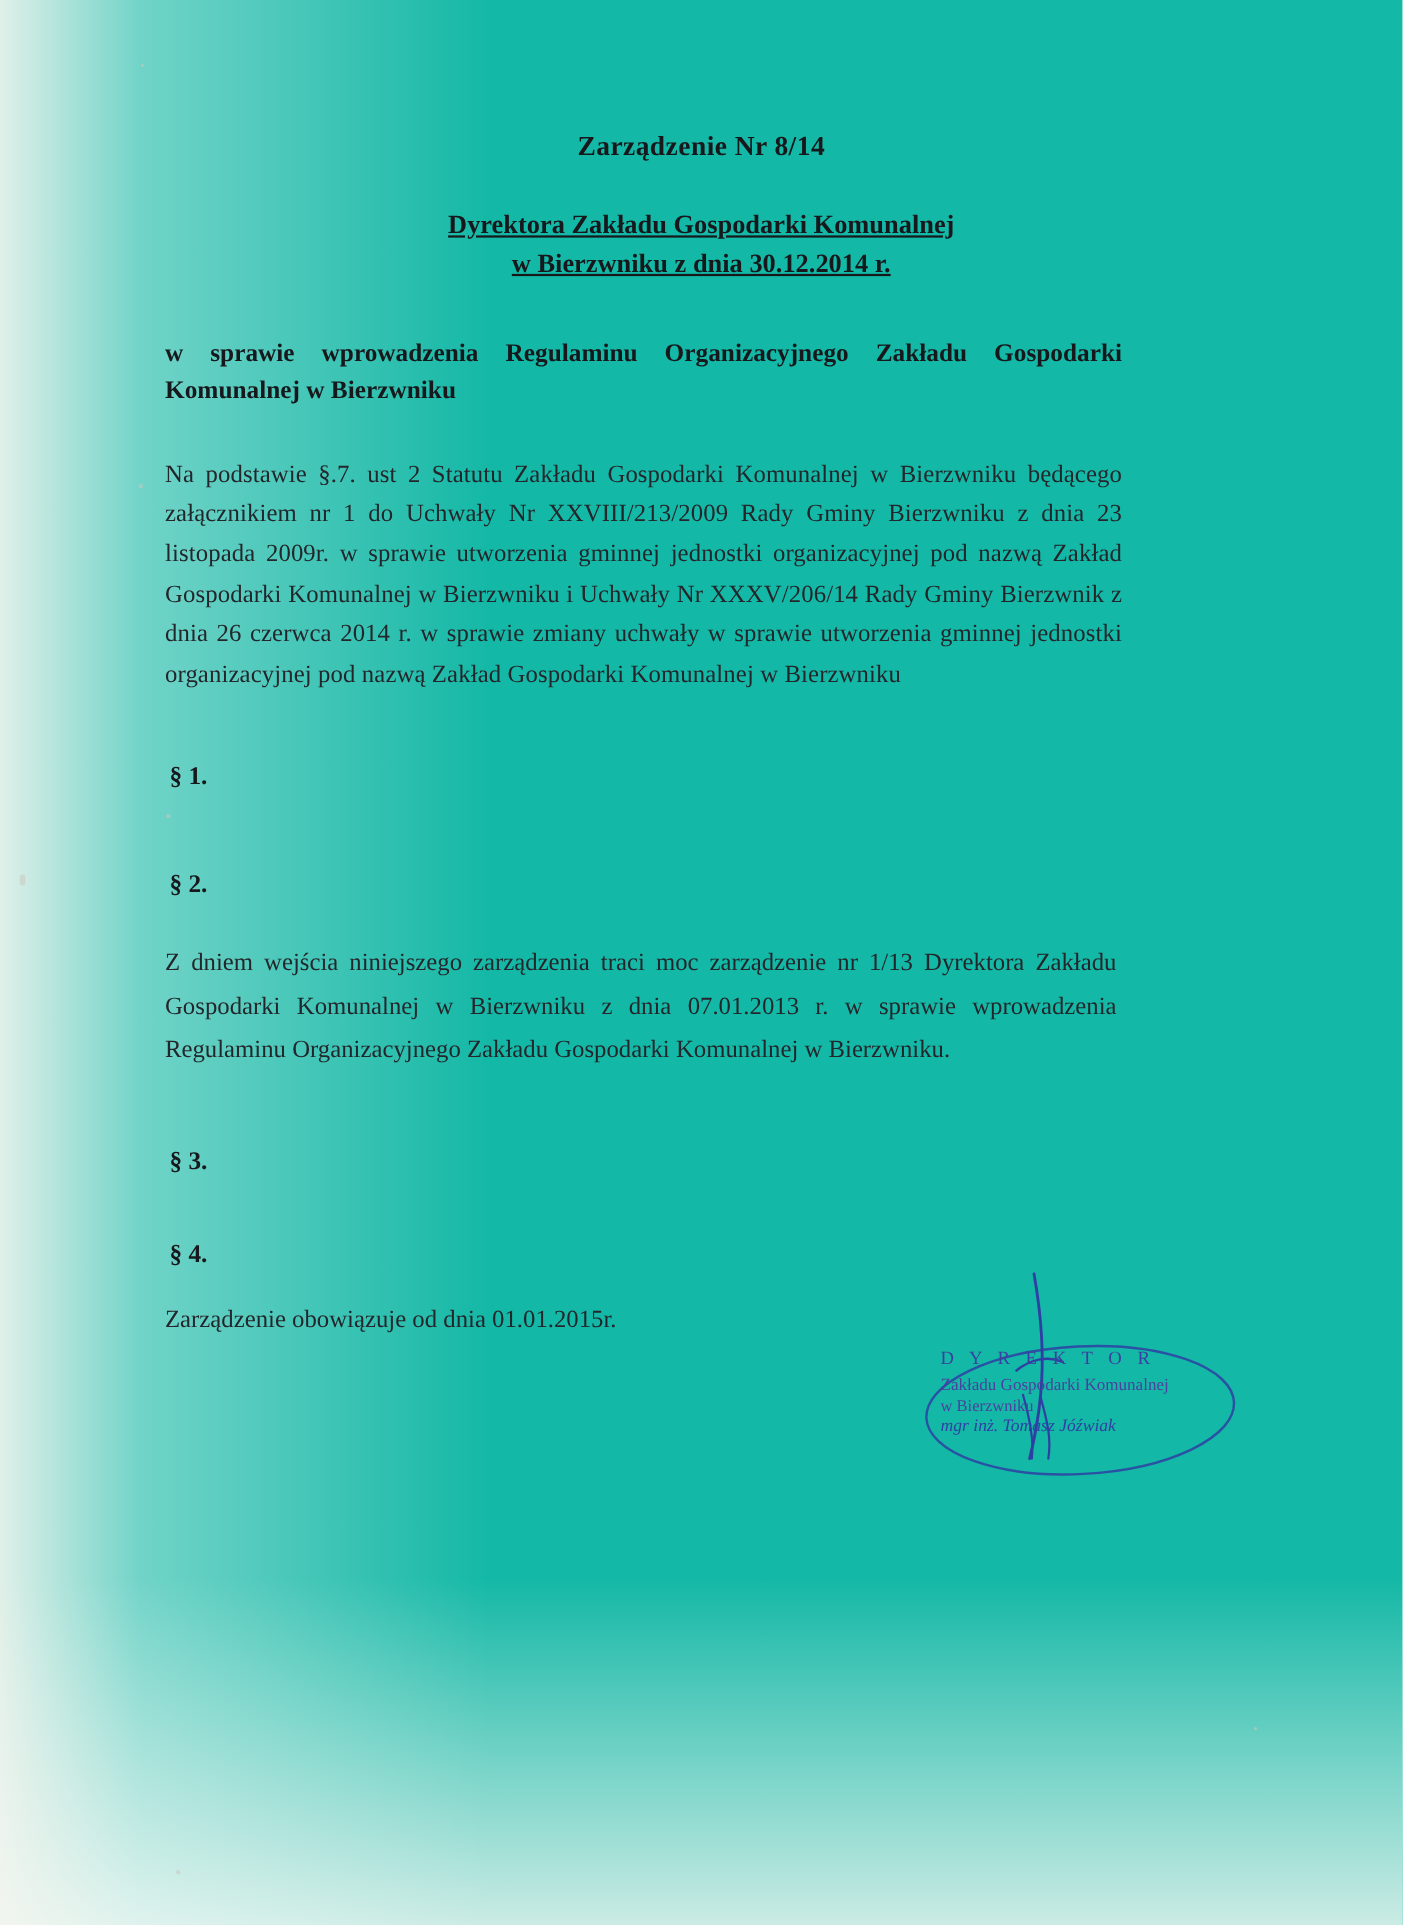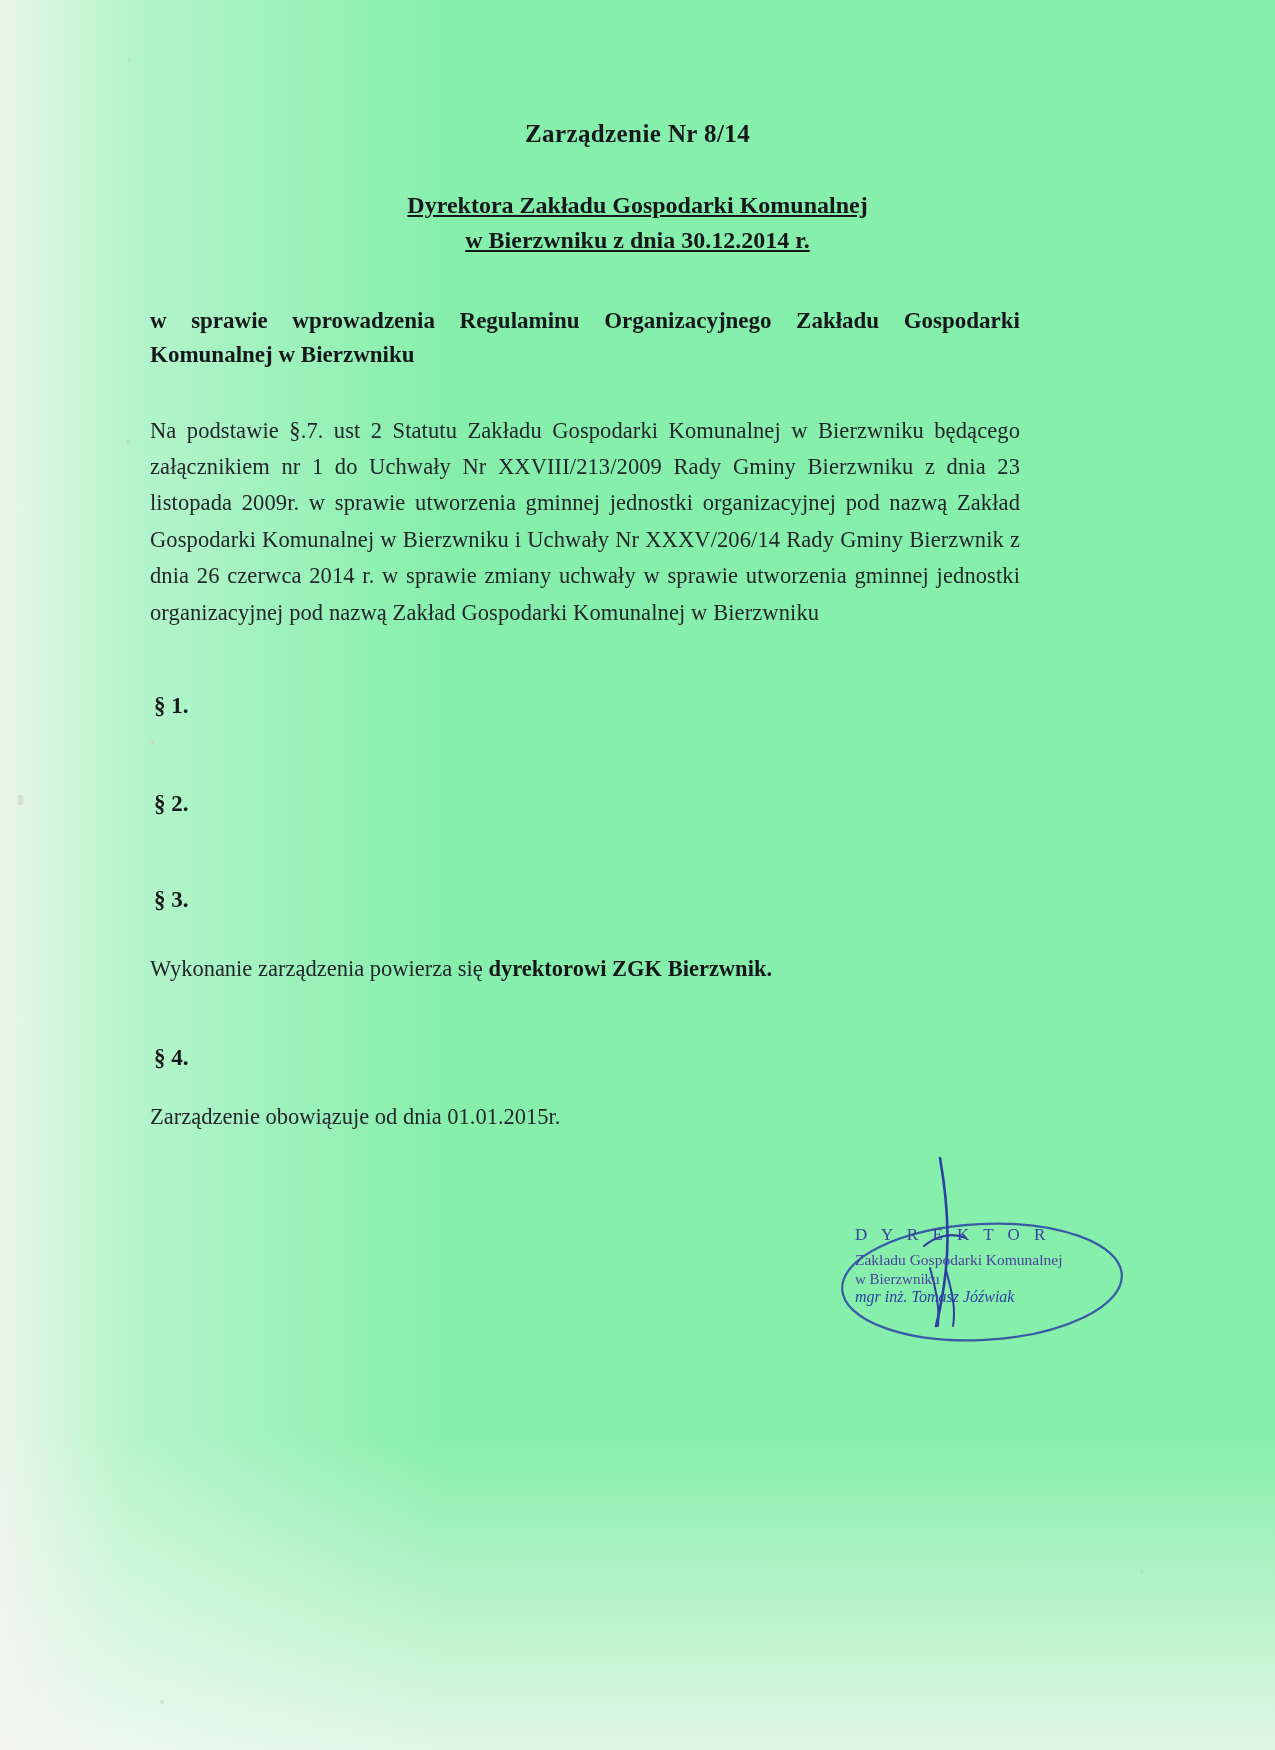--- a/index.html
+++ b/index.html
@@ -8,21 +8,21 @@
     background: #ffffff;
   }
   body {
     font-family: "Liberation Serif", serif;
   }
   .page {
     position: relative;
     width: 1275px;
     height: 1750px;
     margin: 0 auto;
-    background: #86efac;
+    background: #14b8a6;
     overflow: hidden;
   }
   
   .paper-tint {
     position: absolute;
     inset: 0;
     background:
       linear-gradient(90deg, rgba(246,246,240,0.9) 0%, rgba(253,253,251,0.4) 10%, rgba(255,255,255,0) 35%),
       linear-gradient(0deg, rgba(248,248,244,0.8) 0%, rgba(255,255,255,0) 18%);
     pointer-events: none;
@@ -172,25 +172,25 @@
     <div class="subject">w sprawie wprowadzenia Regulaminu Organizacyjnego Zakładu Gospodarki Komunalnej w Bierzwniku</div>
 
     <div class="preamble">Na podstawie §.7. ust 2 Statutu Zakładu Gospodarki Komunalnej w Bierzwniku będącego załącznikiem nr 1 do Uchwały Nr XXVIII/213/2009 Rady Gminy Bierzwniku z dnia 23 listopada 2009r. w sprawie utworzenia gminnej jednostki organizacyjnej pod nazwą Zakład Gospodarki Komunalnej w Bierzwniku i Uchwały Nr XXXV/206/14 Rady Gminy Bierzwnik z dnia 26 czerwca 2014 r. w sprawie zmiany uchwały w sprawie utworzenia gminnej jednostki organizacyjnej pod nazwą Zakład Gospodarki Komunalnej w Bierzwniku</div>
 
     <div class="section">
       <div class="section-num">§ 1.</div>
     </div>
 
     <div class="section" style="margin-top:72px;">
       <div class="section-num">§ 2.</div>
+      <div class="section-body">Z dniem wejścia niniejszego zarządzenia traci moc zarządzenie nr 1/13 Dyrektora Zakładu Gospodarki Komunalnej w Bierzwniku z dnia 07.01.2013 r. w sprawie wprowadzenia Regulaminu Organizacyjnego Zakładu Gospodarki Komunalnej w Bierzwniku.</div>
     </div>
 
     <div class="section" style="margin-top:70px;">
       <div class="section-num">§ 3.</div>
-      <div class="section-body tight"><span>Wykonanie zarządzenia powierza się </span><b>dyrektorowi ZGK Bierzwnik.</b></div>
     </div>
 
     <div class="section" style="margin-top:58px;">
       <div class="section-num">§ 4.</div>
       <div class="section-body tight" style="margin-top:28px;">Zarządzenie obowiązuje od dnia 01.01.2015r.</div>
     </div>
 
   </div>
 
   <svg class="signature-svg" viewBox="0 0 330 260">

